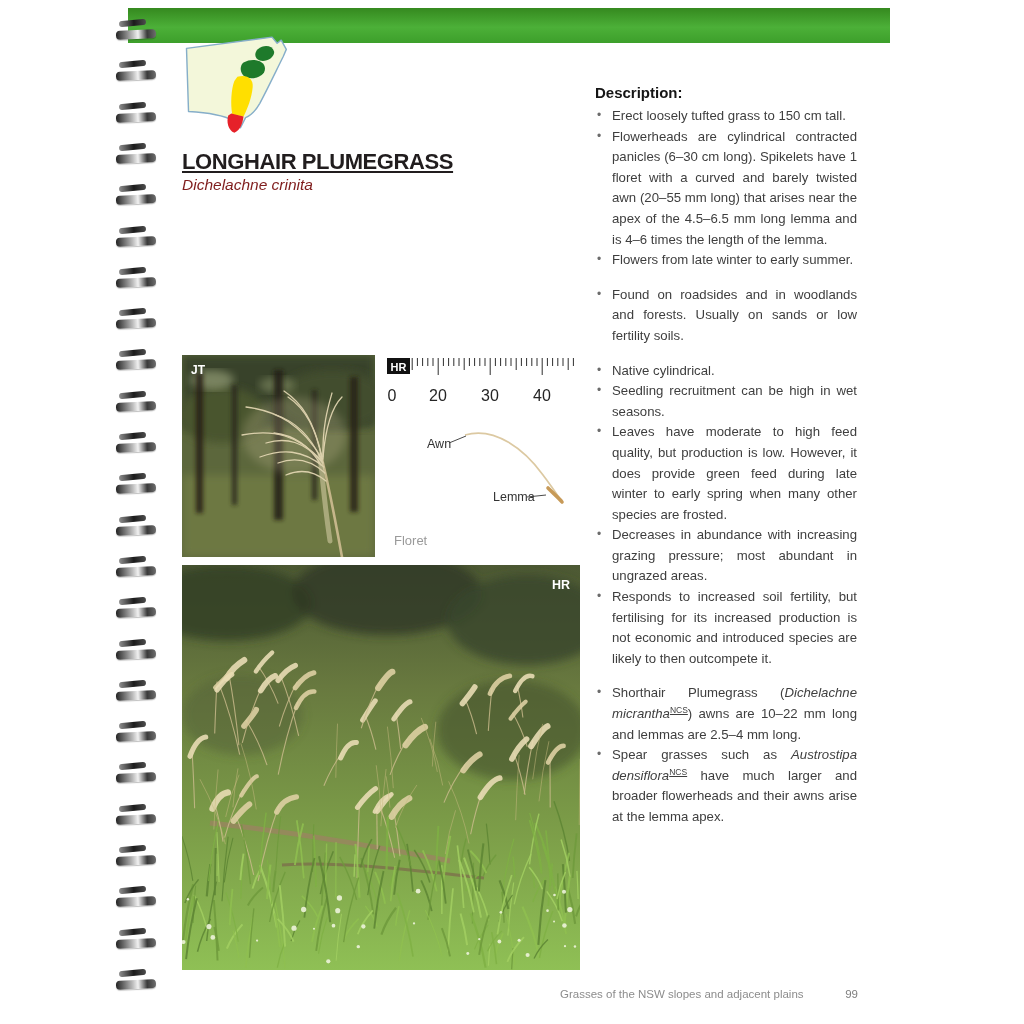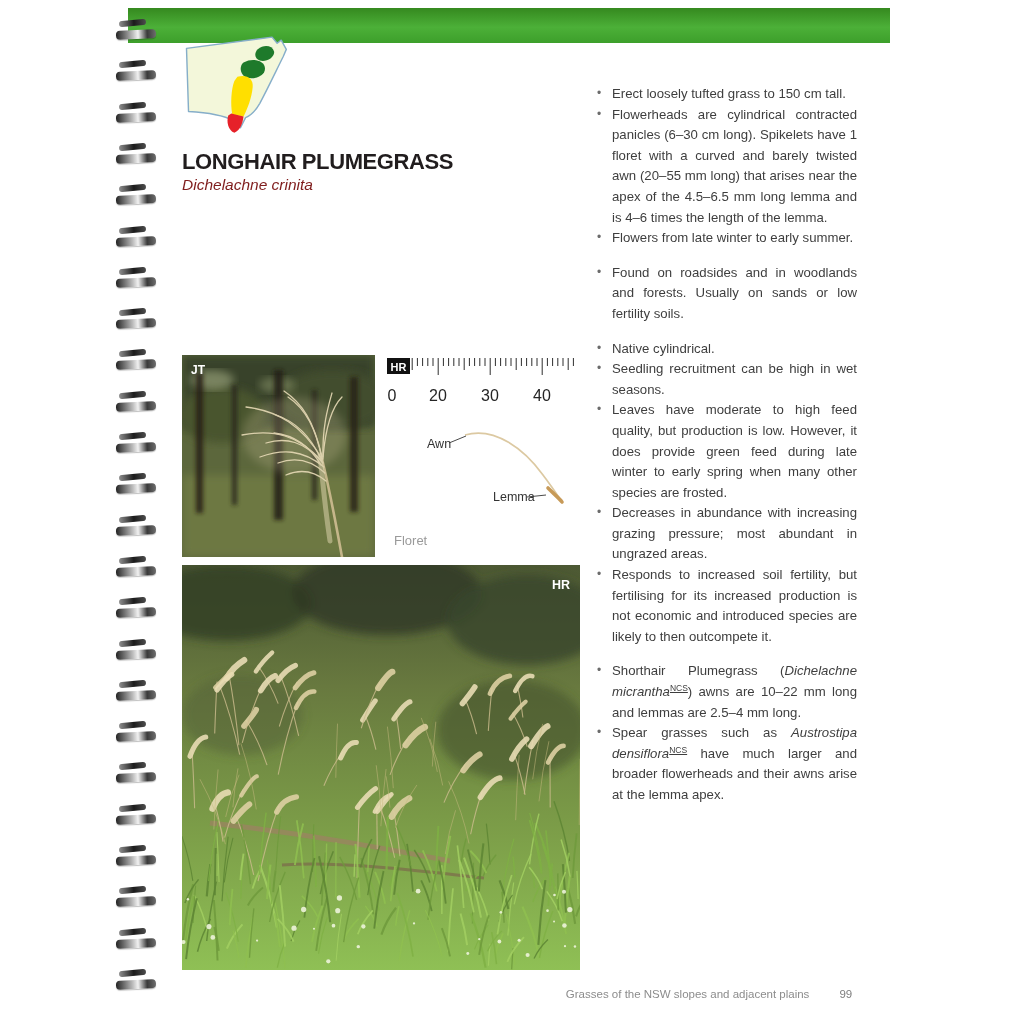--- a/index.html
+++ b/index.html
@@ -13,42 +13,42 @@
     background:linear-gradient(90deg,#909090,#1b1b1b 55%,#4d4d4d);transform:rotate(-5deg);}
   .coil .c2{position:absolute;left:0;top:10px;width:40px;height:9px;border-radius:4px;
     background:linear-gradient(90deg,#242424,#bdbdbd 42%,#f1f1f1 55%,#3a3a3a 78%,#6e6e6e);
     transform:rotate(-3deg);box-shadow:0 1px 1px rgba(0,0,0,.25);}
   
   .header-bar{position:absolute;left:128px;top:8px;width:762px;height:35px;
     background:linear-gradient(180deg,#35891f,#4cb038 55%,#3d9f2b);}
   .map-wrap{position:absolute;left:178px;top:30px;width:128px;height:110px;z-index:3;}
   
   .title-block{position:absolute;left:182px;top:150px;width:330px;}
-  .common-name{font-size:22px;font-weight:bold;color:#211d1e;letter-spacing:-0.4px;line-height:1.05;}
+  .common-name{font-size:22px;font-weight:bold;color:#211d1e;letter-spacing:-0.4px;line-height:1.05;text-decoration:underline;}
   .sci-name{font-size:15.5px;font-style:italic;color:#7f1d1d;margin-top:3px;}
   .tagline{margin-top:27px;font-size:13.5px;color:#5c5c5c;}
   
   .photo-small{position:absolute;left:182px;top:355px;width:193px;height:202px;overflow:hidden;}
   .ruler-panel{position:absolute;left:385px;top:355px;width:195px;height:202px;background:#fff;}
   .photo-large{position:absolute;left:182px;top:565px;width:398px;height:405px;overflow:hidden;}
   .credit{font-family:"Liberation Sans",sans-serif;font-weight:bold;}
   
   .content-column{position:absolute;left:595px;top:84px;width:262px;}
   .content-column h3{font-size:15px;font-weight:bold;color:#151515;margin:0 0 5px 0;}
   .content-column .section{margin-bottom:14px;}
   .content-column ul{margin:0;padding:0;list-style:none;}
   .content-column li{display:flex;font-size:13.2px;line-height:1.56;color:#3e3e3e;
     text-align:justify;}
   .content-column .bullet{flex:none;width:15px;color:#6b6b6b;font-size:12px;padding-left:2px;}
   .content-column .li-text{flex:1;}
   .content-column .li-text i{font-style:italic;}
   .content-column .li-text sup{font-size:8.5px;vertical-align:5px;line-height:0;text-decoration:underline;}
   
   .footer{position:absolute;left:560px;top:988px;width:298px;display:flex;
-    justify-content:center;align-items:baseline;gap:30px;font-size:11.5px;color:#8c8c8c;}
+    justify-content:space-between;align-items:baseline;gap:30px;font-size:11.5px;color:#8c8c8c;}
   .footer .pagenum{color:#7d7d7d;}
 </style>
 </head>
 <body>
 
 <div class="header-bar"></div>
 
 <div id="spiral"></div>
 
 <div class="map-wrap">
@@ -462,20 +462,21 @@
         <circle cx="176.2798096707819" cy="381.64866255144034" r="1.7214274691358025" fill="#edf3da" opacity="0.9"></circle>
         <circle cx="392.97381687242796" cy="381.4528677983539" r="1.2153395061728396" fill="#edf3da" opacity="0.9"></circle>
         <circle cx="365.52430555555554" cy="345.6667952674897" r="1.30508487654321" fill="#edf3da" opacity="0.9"></circle>
       </g>
     <text x="388" y="24" fill="#ffffff" font-size="12.5" font-weight="bold" text-anchor="end" class="credit">HR</text>
   </svg>
 </div>
 
 <div class="content-column" id="sections">
     <div class="section">
+      <h3>Description:</h3>
       <ul>
         <li>
           <span class="bullet">•</span>
           <span class="li-text"><span>Erect loosely tufted grass to 150 cm tall.</span></span>
         </li>
         <li>
           <span class="bullet">•</span>
           <span class="li-text"><span>Flowerheads are cylindrical contracted panicles (6–30 cm long). Spikelets have 1 floret with a curved and barely twisted awn (20–55 mm long) that arises near the apex of the 4.5–6.5 mm long lemma and is 4–6 times the length of the lemma.</span></span>
         </li>
         <li>

